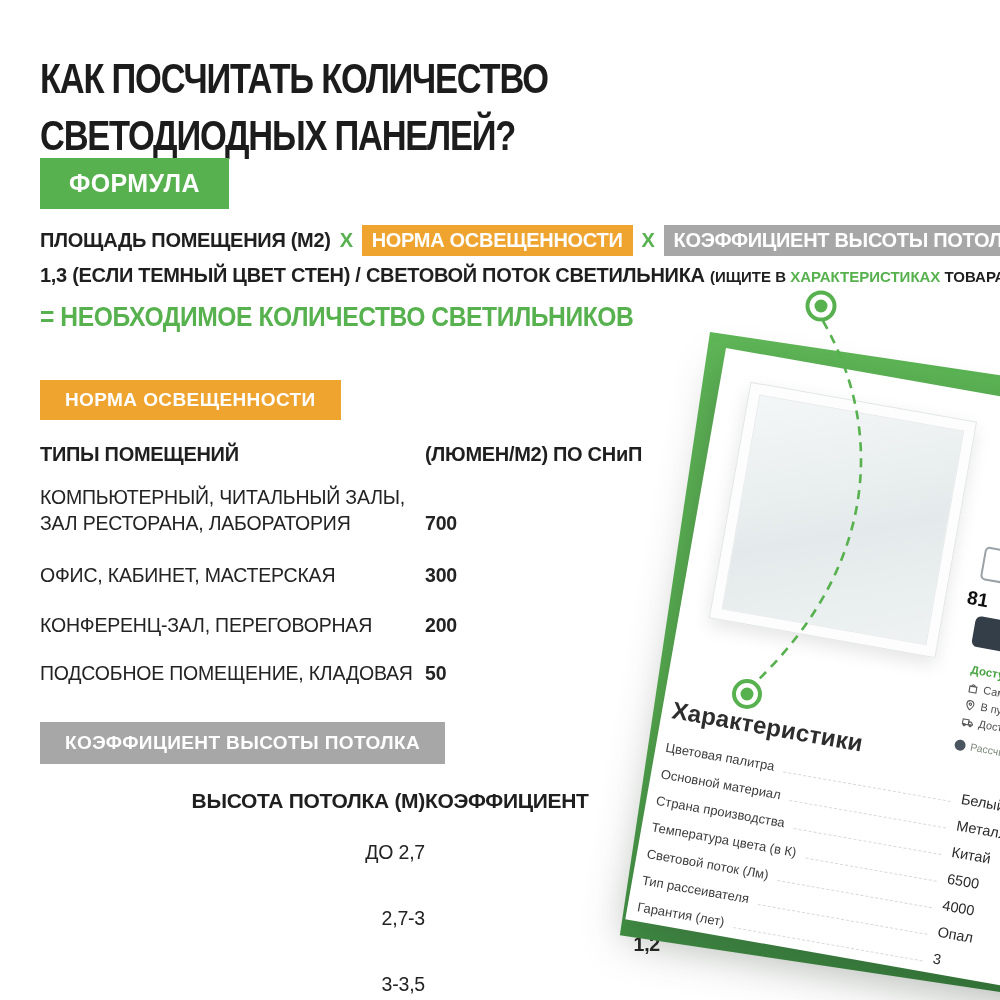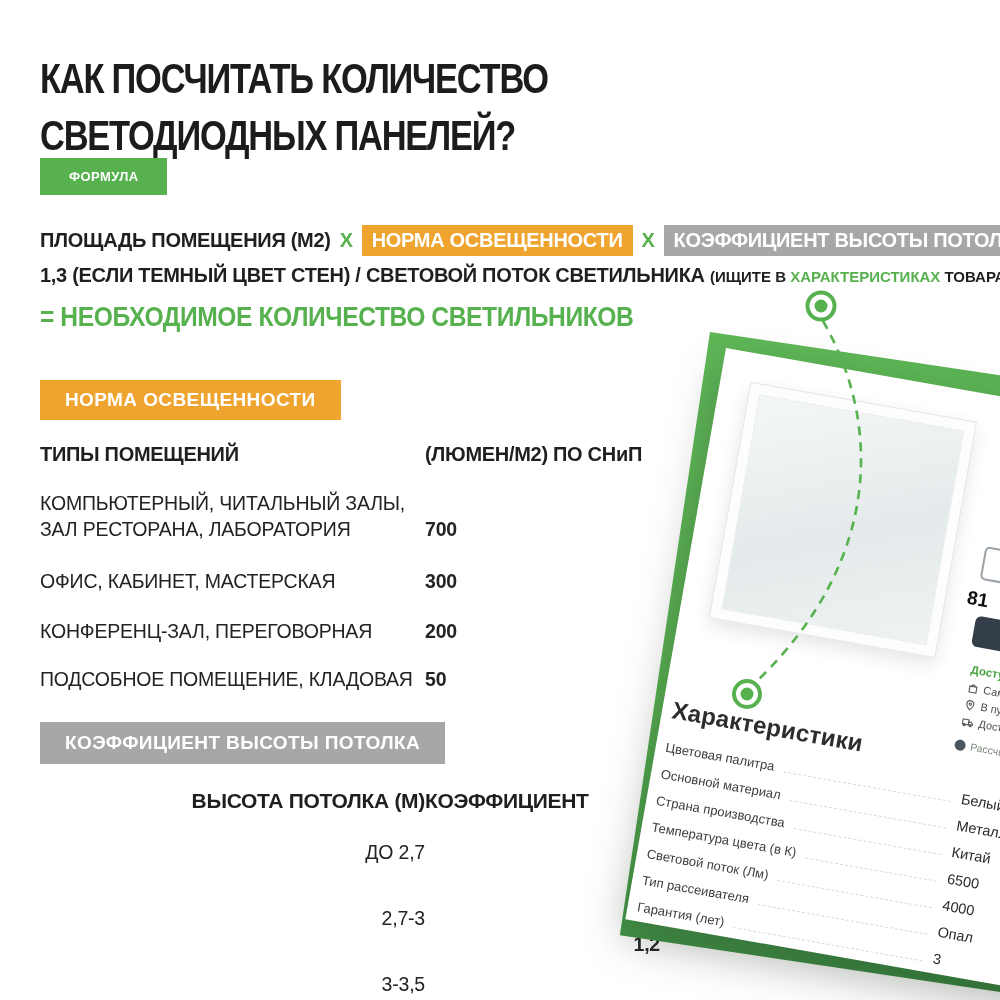--- a/index.html
+++ b/index.html
@@ -6,21 +6,21 @@
   body{width:1000px;height:1000px;overflow:hidden;background:#ffffff;
        font-family:"Liberation Sans",sans-serif;color:#1f1f1f;}
   .page{position:relative;width:1000px;height:1000px;overflow:hidden;background:#fff;}
 
   
   .title{position:absolute;left:40px;top:22px;font-size:42px;line-height:57px;
          font-weight:700;color:#1c1c1c;letter-spacing:-1.5px;}
   .title .tl{display:block;transform:scaleX(.82);transform-origin:left center;white-space:nowrap;}
 
   .badge{position:absolute;color:#fff;font-weight:700;white-space:nowrap;letter-spacing:.4px;}
-  .badge-formula{left:40px;top:158px;background:var(--green);font-size:13px;padding:11px 29px;}
+  .badge-formula{left:40px;top:158px;background:var(--green);font-size:25px;padding:11px 29px;}
   .badge-norm{left:40px;top:380px;background:var(--orange);font-size:19px;padding:9px 25px;}
   .badge-coef{left:40px;top:722px;background:var(--gray);font-size:19px;padding:10px 25px;}
 
   .f-line1{position:absolute;left:40px;top:225px;display:flex;align-items:center;gap:9px;
            font-size:20px;font-weight:700;white-space:nowrap;letter-spacing:-.3px;}
   .f-line1 .x,.f-line2 .green,.f-result{color:var(--green);}
   .chip{color:#fff;padding:4px 10px;}
   .chip-orange{background:var(--orange);}
   .chip-gray{background:var(--gray);}
   .f-line2{position:absolute;left:40px;top:264px;font-size:20px;font-weight:700;
@@ -28,21 +28,21 @@
   .f-line2 .note{font-size:15px;letter-spacing:0;}
   .f-result{position:absolute;left:40px;top:301px;font-size:28px;font-weight:700;
             white-space:nowrap;letter-spacing:-.5px;transform:scaleX(.88);transform-origin:left center;}
 
   .tbl{position:absolute;left:40px;width:620px;}
   .t1{top:443px;} .t2{top:789px;text-align:right;}
   .t-head{display:flex;font-size:20px;font-weight:700;letter-spacing:-.3px;}
   .t-row{display:flex;font-size:19.5px;font-weight:500;color:#232323;line-height:26px;letter-spacing:-.2px;}
   .cl{width:385px;flex:none;}
   .cv{font-weight:700;align-self:flex-end;}
-  .t1 .r1{margin-top:24px;} .t1 .r2{margin-top:26px;} .t1 .r3{margin-top:24px;} .t1 .r4{margin-top:22px;}
+  .t1 .r1{margin-top:18px;} .t1 .r2{margin-top:26px;} .t1 .r3{margin-top:24px;} .t1 .r4{margin-top:22px;}
   .t2 .t-head{font-size:21px;}
   .t2 .t-row{margin-top:14px;flex-direction:column;}
   .t2 .r1{margin-top:26px;}
 
   
   :root{--green:#56B14E;--orange:#EFA430;--gray:#A7A7A7;--dark:#333E49;}
   .green-sheet{position:absolute;left:710px;top:332px;width:470px;height:610px;z-index:1;
       background:linear-gradient(155deg,#5fb757 0%,#54ac4d 45%,#3c8f41 78%,#2f7e35 100%);
       transform:rotate(8.5deg);transform-origin:top left;}
   .card{position:absolute;left:726px;top:348px;width:490px;height:580px;background:#fff;z-index:2;

